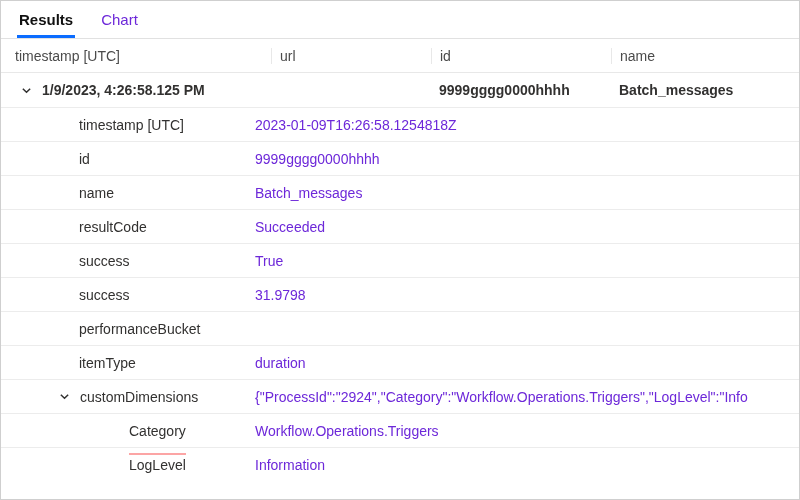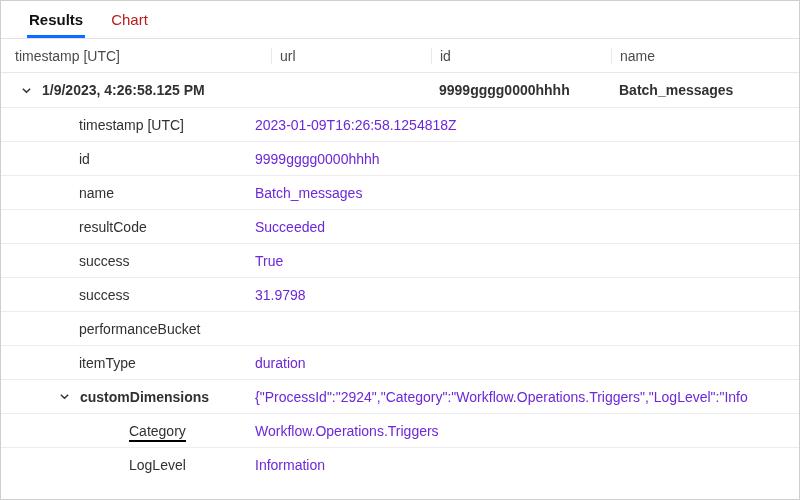--- a/index.html
+++ b/index.html
@@ -1,40 +1,40 @@
 <!DOCTYPE html>
 <html><head>
 <meta charset="utf-8">
 <style>
   * { box-sizing: border-box; margin: 0; padding: 0; }
   html, body { width: 800px; height: 500px; font-family: "Segoe UI", Arial, sans-serif; font-size: 14px; color: #323130; background: #fff; overflow: hidden; }
   .frame { width: 800px; height: 500px; border: 1px solid #cfcfcf; display: flex; flex-direction: column; }
-  .tabs { display: flex; align-items: flex-end; height: 38px; border-bottom: 1px solid #e1e1e1; padding: 0 26px; gap: 24px; }
-  .tab { padding: 8px 2px 7px 2px; font-size: 15px; color: #b91c1c; cursor: pointer; border-bottom: 3px solid transparent; }
+  .tabs { display: flex; align-items: flex-end; height: 38px; border-bottom: 1px solid #e1e1e1; padding: 0 16px; gap: 24px; }
+  .tab { padding: 8px 2px 7px 2px; font-size: 15px; color: #6d28d9; cursor: pointer; border-bottom: 3px solid transparent; }
   .tab.active { color: #111; font-weight: 600; border-bottom-color: #0b6cff; }
   .headers { display: flex; height: 34px; align-items: center; border-bottom: 1px solid #e8e8e8; font-size: 14px; color: #4b4b4b; }
   .hcell { padding: 0 8px; white-space: nowrap; overflow: hidden; }
   .hcell.bl { border-left: 1px solid #e8e8e8; }
   .col-ts   { width: 270px; padding-left: 14px; }
   .col-url  { width: 160px; }
   .col-id   { width: 180px; }
   .col-name { flex: 1; }
   .body { flex: 1; overflow: hidden; }
   .row { display: flex; align-items: center; height: 34px; border-top: 1px solid #ececec; }
   .row:first-child { border-top: none; }
   .summary .col-ts { font-weight: 600; display:flex; align-items:center; gap:10px; padding-left: 20px; }
   .summary .col-id, .summary .col-name { font-weight: 600; }
   .chev { display:inline-block; transition: transform .15s; }
   .chev svg { display:block; }
   .kv { display:flex; align-items:center; height:34px; border-top:1px solid #ececec; }
   .kv .k { width: 254px; padding-left: 78px; color:#323130; }
   .kv .v { flex:1; padding-left: 0; color:#6d28d9; white-space:nowrap; overflow:hidden; }
   .kv.sub .k { padding-left: 128px; }
-  .kv.group .k { font-weight:700; display:flex; align-items:center; gap:10px; padding-left: 58px; }
-  .underline-red { border-bottom: 2px solid #000000; padding-bottom: 1px; }
+  .kv.group .k { font-weight:400; display:flex; align-items:center; gap:10px; padding-left: 58px; }
+  .underline-red { border-bottom: 2px solid #fca5a5; padding-bottom: 14px; }
   .mono { font-family: "Segoe UI", Arial, sans-serif; } 
 </style>
 </head>
 <body>
 
 <div class="frame">
 
   <div class="tabs">
     <div class="tab active">Results</div>
     <div class="tab">Chart</div>

